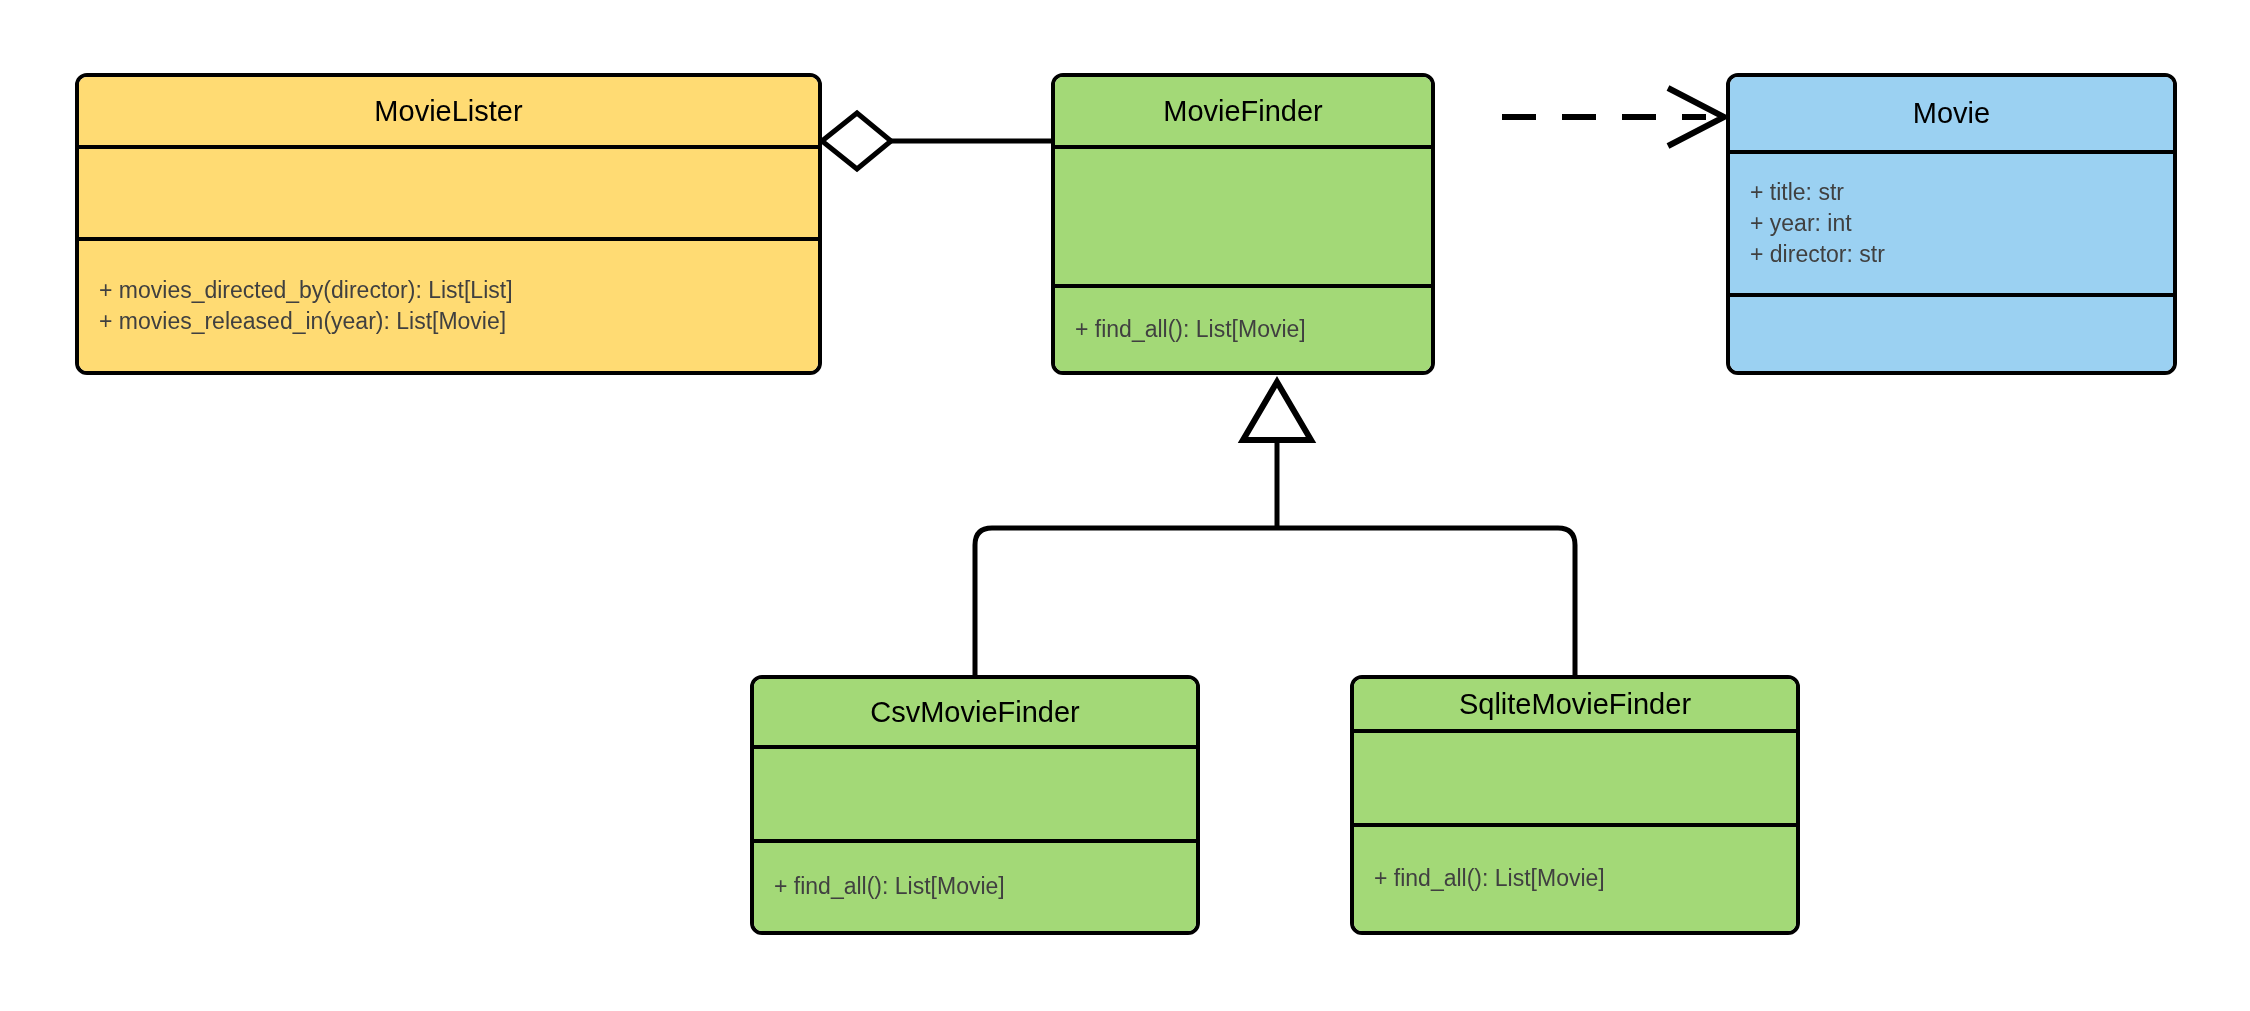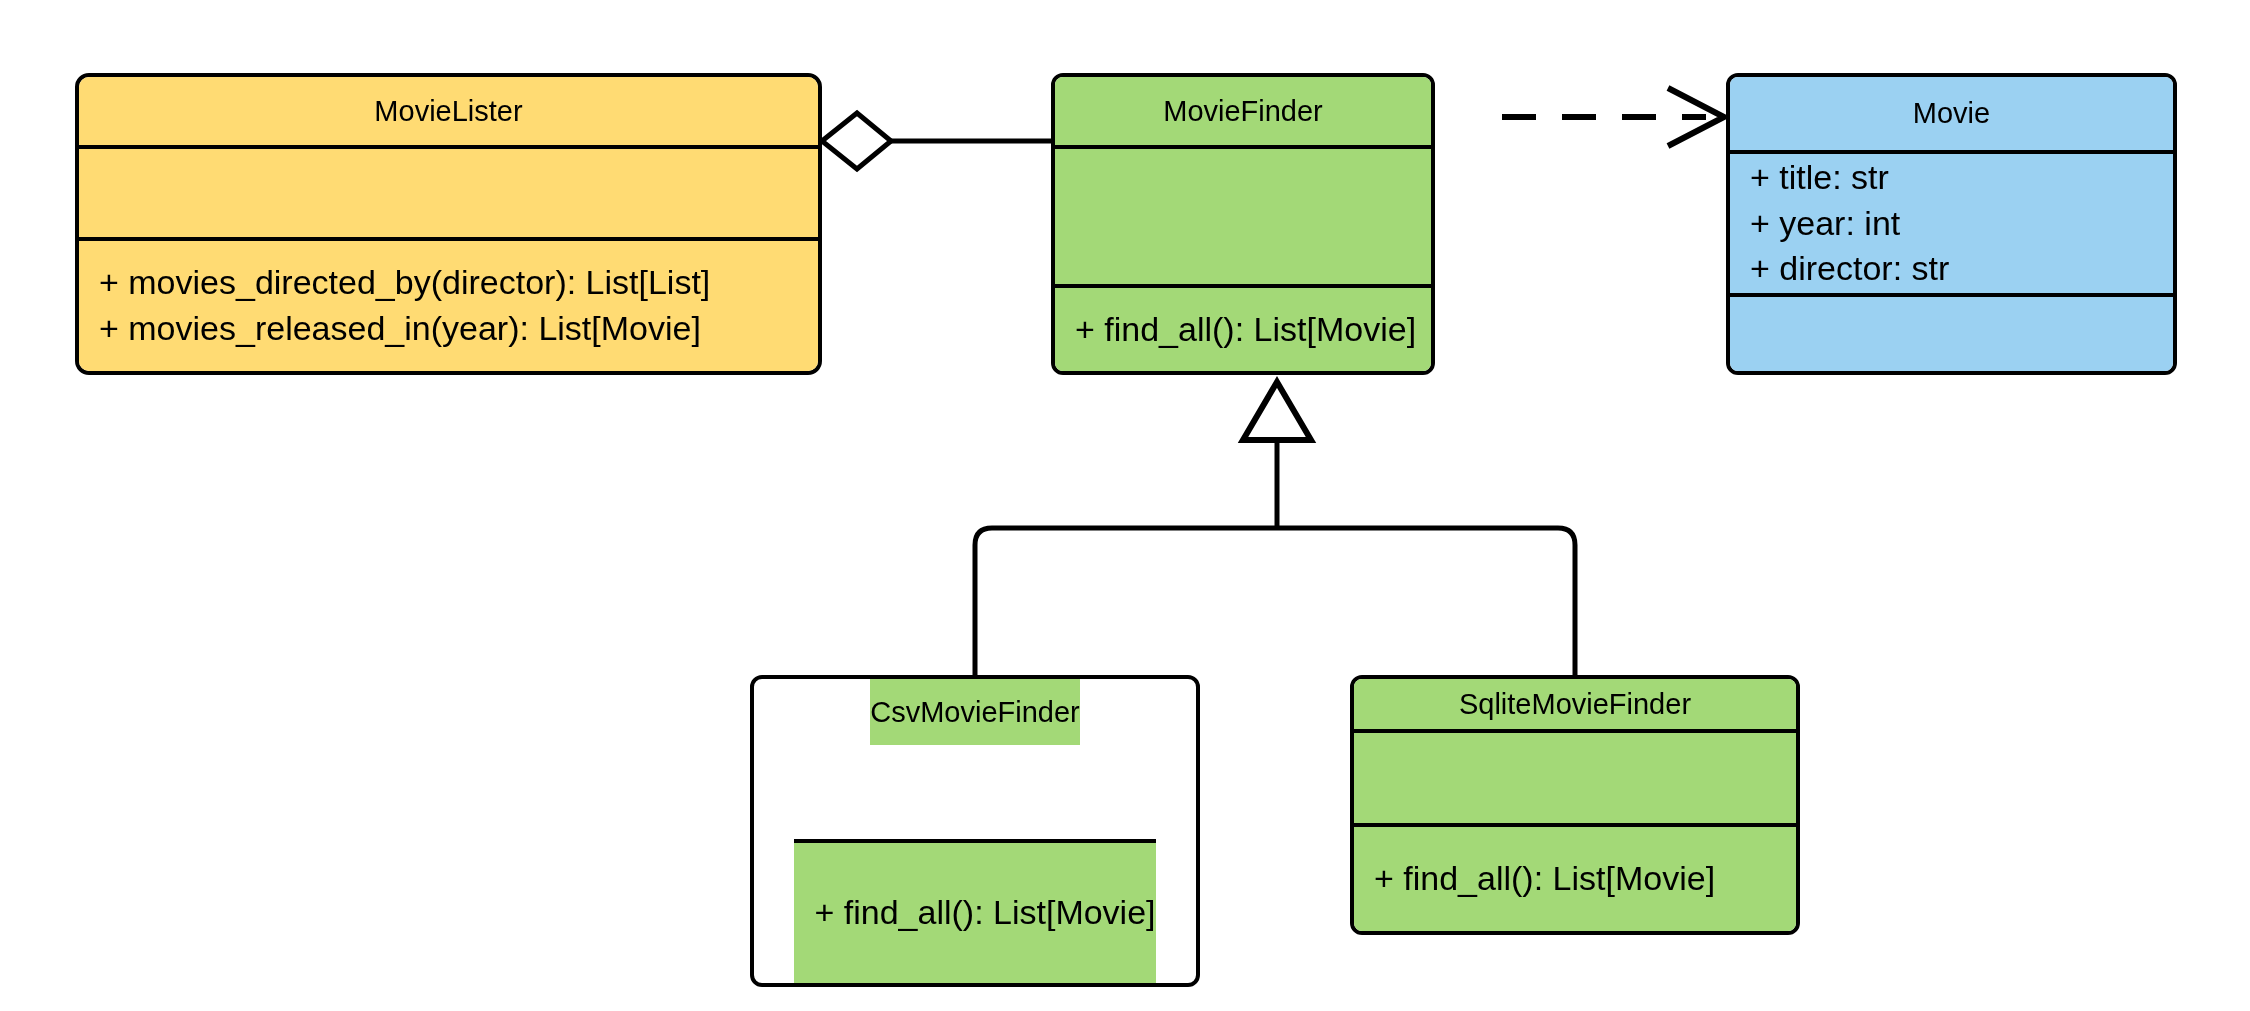--- a/index.html
+++ b/index.html
@@ -47,22 +47,22 @@
     text-align: center;
     font-size: 29px;
     color: #000000;
     line-height: 1.25;
     white-space: nowrap;
   }
   .member-list {
     padding-left: 20px;
   }
   .member {
-    font-size: 34px;
-    color: #000000;
+    font-size: 23px;
+    color: #404040;
     line-height: 1.35;
     white-space: nowrap;
     text-align: left;
   }
   .empty-compartment {
     min-height: 10px;
   }
 </style>
 </head>
 <body>
@@ -82,21 +82,21 @@
     </g>
 
     <g>
       <polygon points="1277,382 1311,440 1243,440" fill="#ffffff" stroke="#000000" stroke-width="6" stroke-linejoin="miter"></polygon>
       <path d="M 1277 440 L 1277 528" fill="none" stroke="#000000" stroke-width="5"></path>
       <path d="M 975 675 L 975 545 Q 975 528 992 528 L 1277 528" fill="none" stroke="#000000" stroke-width="5" stroke-linecap="butt"></path>
       <path d="M 1575 675 L 1575 545 Q 1575 528 1558 528 L 1277 528" fill="none" stroke="#000000" stroke-width="5" stroke-linecap="butt"></path>
     </g>
   </svg>
 
-  <div class="uml-class" style="left:75px; top:73px; width:747px; height:302px;border-radius:14px;">
+  <div class="uml-class" style="left:75px; top:73px; width:747px; height:302px;">
     <div class="compartment" style="height:68px; background:#ffdb73;">
       <div class="class-name">MovieLister</div>
     </div>
     <div class="compartment divider empty-compartment" style="height:92px; background:#ffdb73;"></div>
     <div class="compartment divider" style="flex:1; background:#ffdb73;">
       <div class="member-list">
         <div class="member">+ movies_directed_by(director): List[List]</div>
         <div class="member">+ movies_released_in(year): List[Movie]</div>
       </div>
     </div>
@@ -121,21 +121,21 @@
     <div class="compartment divider" style="height:143px; background:#9bd1f2;">
       <div class="member-list">
         <div class="member">+ title: str</div>
         <div class="member">+ year: int</div>
         <div class="member">+ director: str</div>
       </div>
     </div>
     <div class="compartment divider empty-compartment" style="flex:1; background:#9bd1f2;"></div>
   </div>
 
-  <div class="uml-class" style="left:750px; top:675px; width:450px; height:312px;align-items:center;">
+  <div class="uml-class" style="left:750px; top:675px; width:450px; height:260px;">
     <div class="compartment" style="height:66px; background:#a3d977;">
       <div class="class-name">CsvMovieFinder</div>
     </div>
     <div class="compartment divider empty-compartment" style="height:94px; background:#a3d977;"></div>
     <div class="compartment divider" style="flex:1; background:#a3d977;">
       <div class="member-list">
         <div class="member">+ find_all(): List[Movie]</div>
       </div>
     </div>
   </div>

